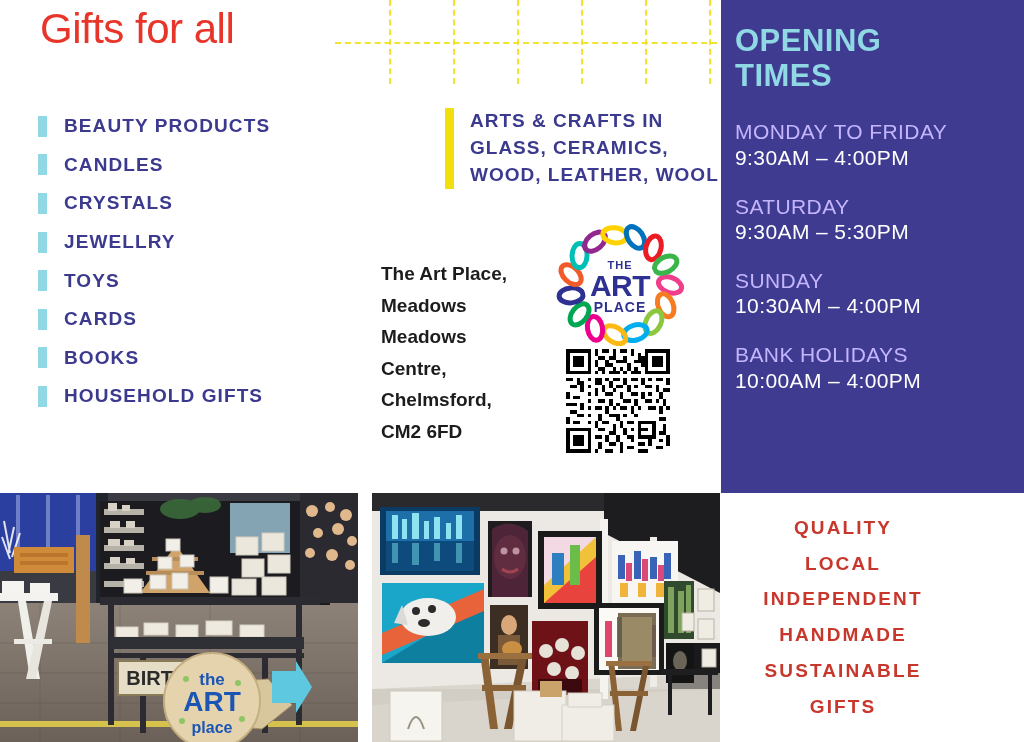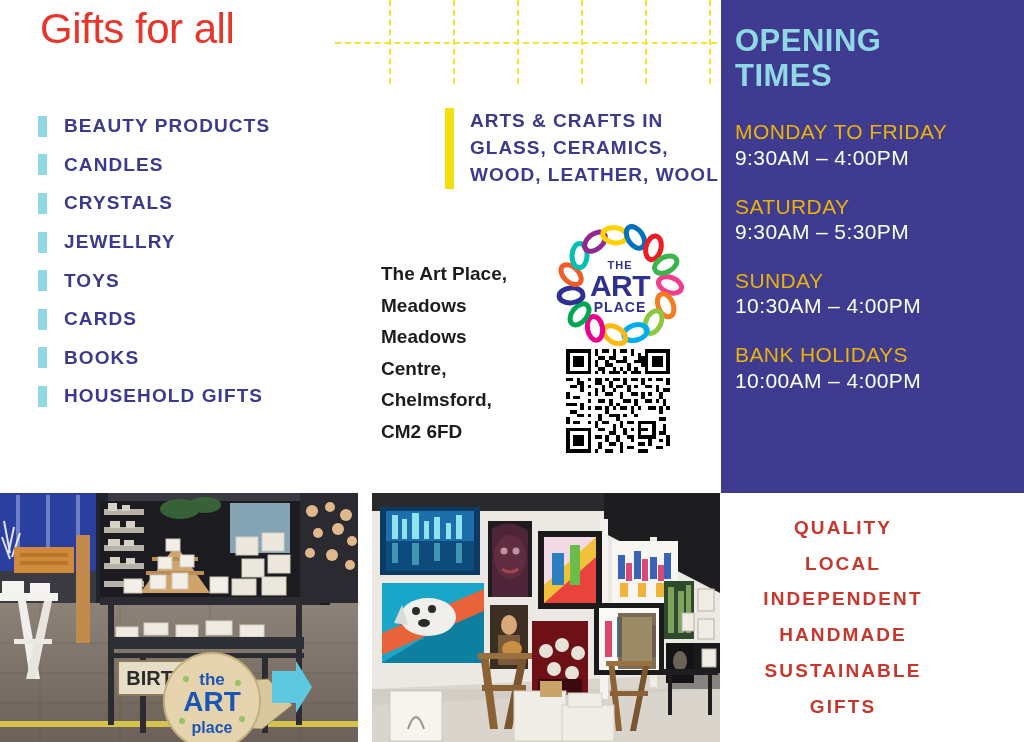--- a/index.html
+++ b/index.html
@@ -53,21 +53,21 @@
     font-size:31px;
     font-weight:bold;
     letter-spacing:.5px;
     line-height:1.12;
     margin:0 0 26px 0;
     text-transform:uppercase;
   }
   .ot-block{ margin-bottom:23px; }
   .ot-block:last-child{ margin-bottom:16px; }
   .ot-day{
-    color:#eab308;
+    color:#c4b5fd;
     font-size:21px;
     line-height:1.22;
     letter-spacing:.4px;
     text-transform:uppercase;
     font-weight:400;
   }
   .ot-hours{
     color:#ffffff;
     font-size:21px;
     line-height:1.22;

